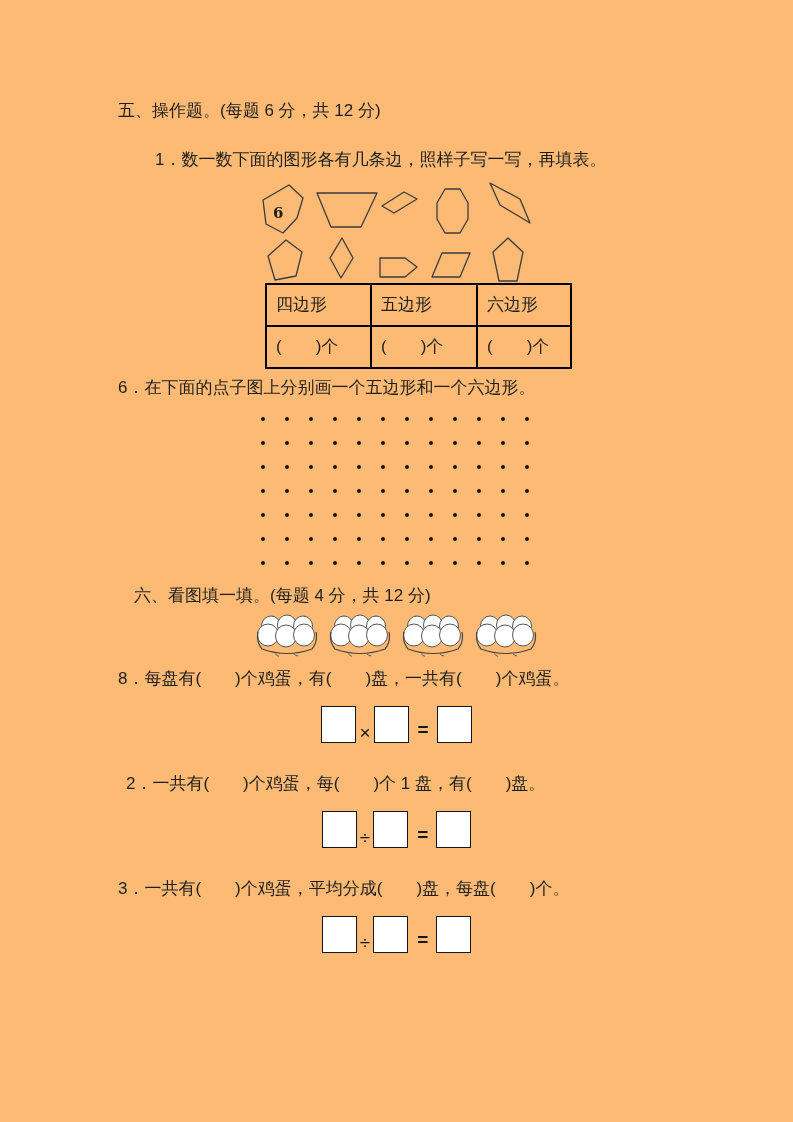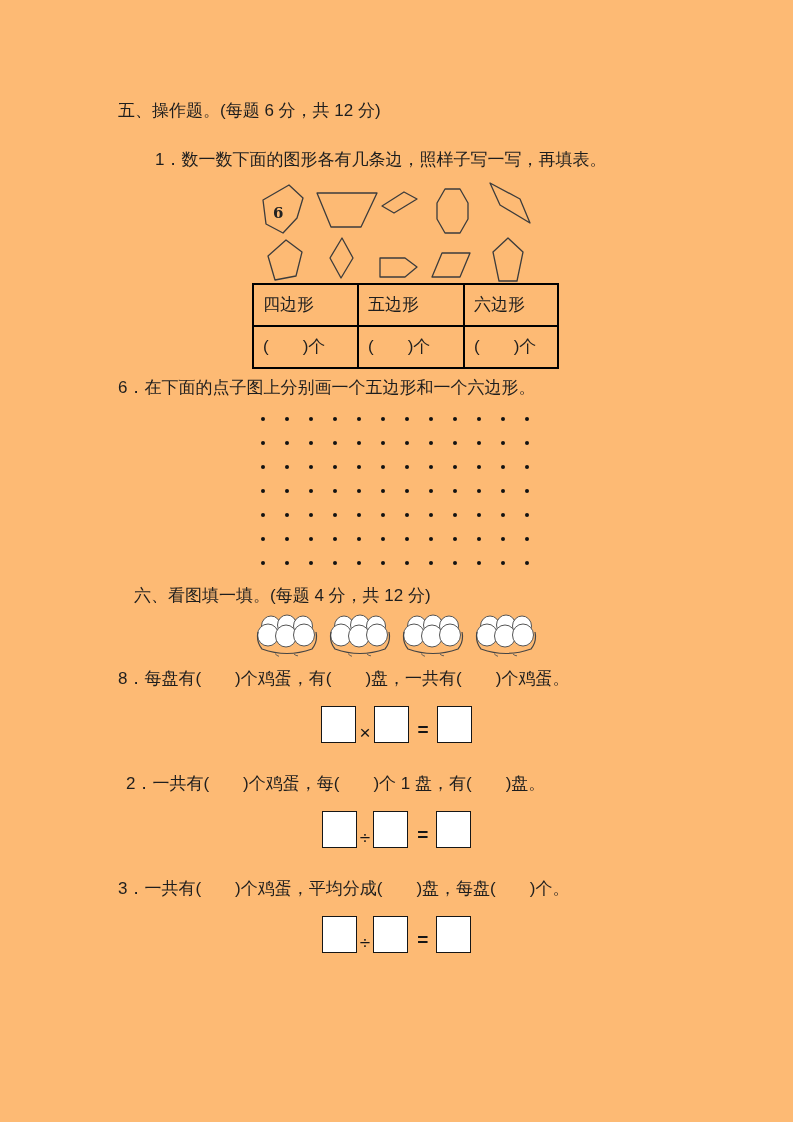--- a/index.html
+++ b/index.html
@@ -13,21 +13,21 @@
   .abs { position:absolute; white-space:pre-wrap; }
 
   
   .shapes { position:absolute; left:248px; top:183px; width:305px; height:102px; }
   .shapes svg { position:absolute; overflow:visible; }
   .shapes polygon { fill:none; stroke:#3c3c3c; stroke-width:1.3; stroke-linejoin:round; }
   .shape-num { font-family:"DejaVu Serif", serif; font-weight:bold; font-size:15px; fill:#222; }
 
   
   table.count-table {
-    position:absolute; left:252px; top:283px;
+    position:absolute; left:265px; top:283px;
     border-collapse:collapse; table-layout:fixed;
   }
   table.count-table td {
     border:2px solid #000; height:40px; padding:0 0 0 9px;
     font-size:17px; vertical-align:middle; white-space:pre;
   }
 
   
   .dot-grid {
     position:absolute; left:251px; top:407px;

